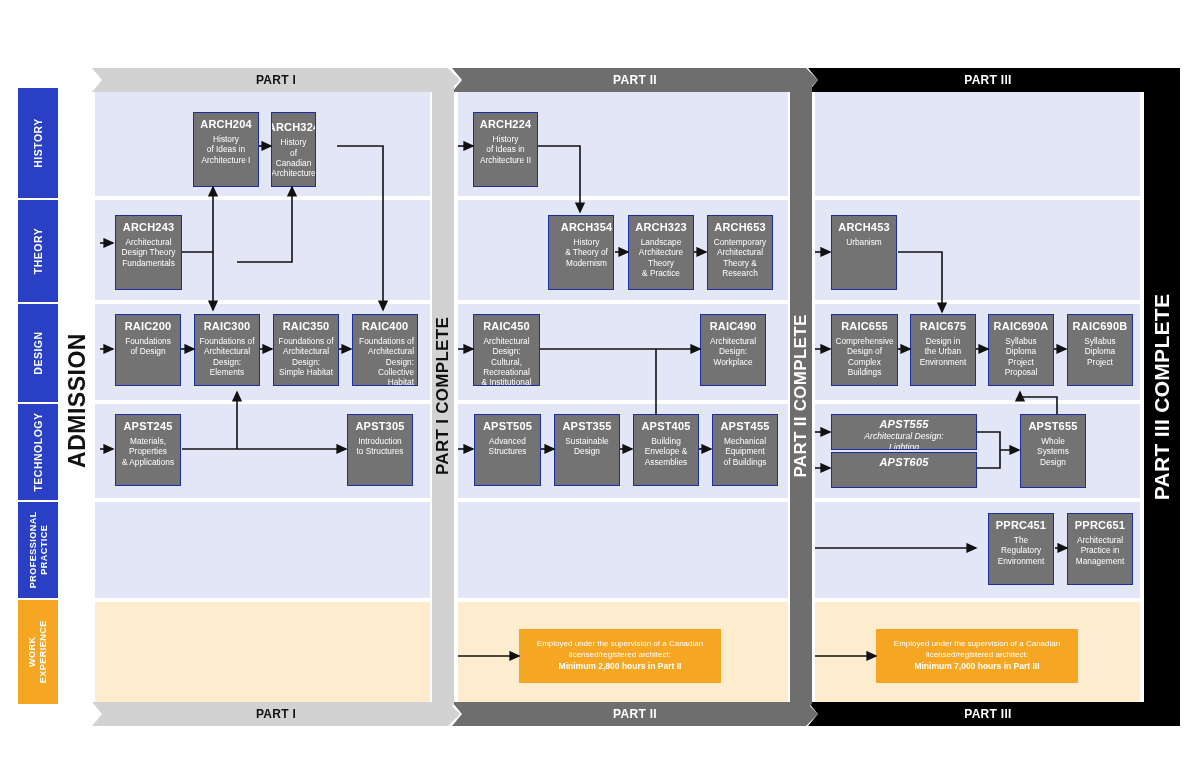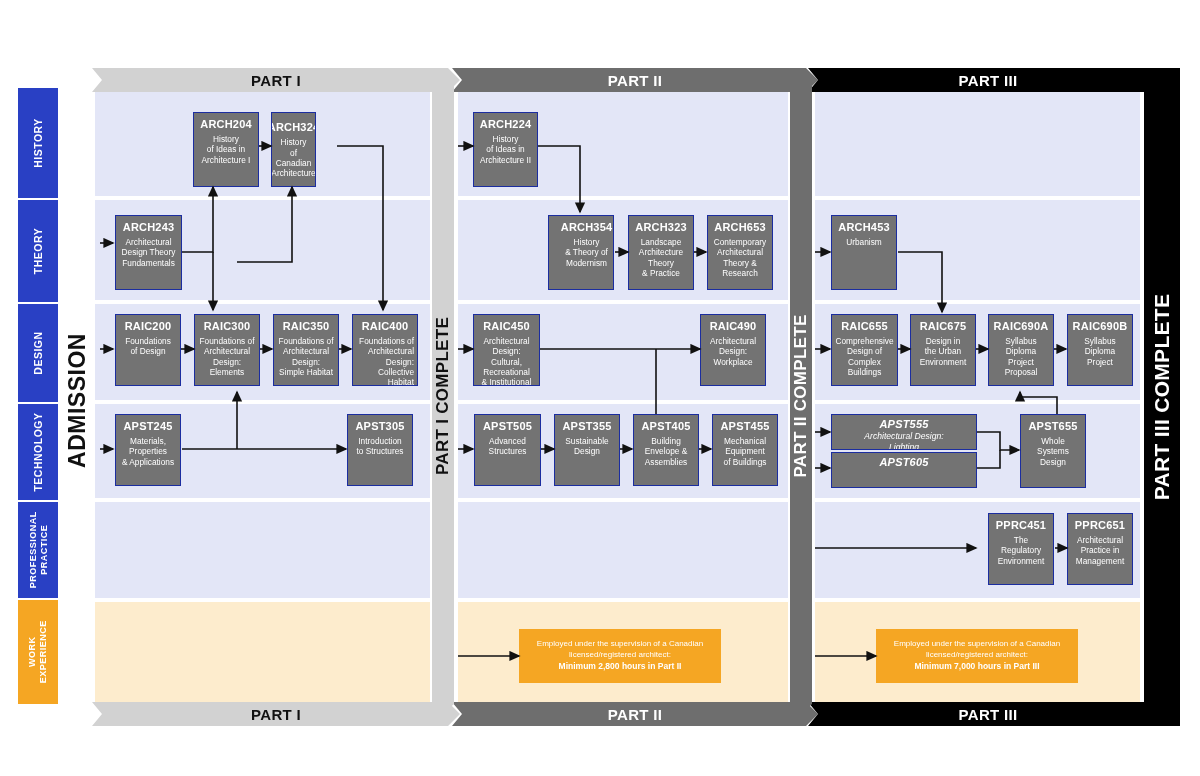--- a/index.html
+++ b/index.html
@@ -30,21 +30,21 @@
   #admission .inner { transform:rotate(-90deg); white-space:nowrap; font-size:23px; letter-spacing:0.5px;}
 
   
   .col-body { position:absolute; }
   .row-band { position:absolute; left:0; right:0; background:#e3e6f7; }
   .row-band.work { background:#fdeccd; }
 
   
   .banner {
     position:absolute; display:flex; align-items:center; justify-content:center;
-    font-weight:bold; font-size:15px; letter-spacing:0.3px;
+    font-weight:bold; font-size:12px; letter-spacing:0.3px;
   }
   .banner .txt { position:relative; z-index:3; }
   .banner .bg { position:absolute; inset:0; z-index:1; }
 
   
   .gate { position:absolute; z-index:4; }
   .gate .gtxt {
     position:absolute; left:50%; top:50%;
     transform:translate(-50%,-50%) rotate(-90deg);
     white-space:nowrap; font-weight:bold; font-size:17px; letter-spacing:0.3px;

